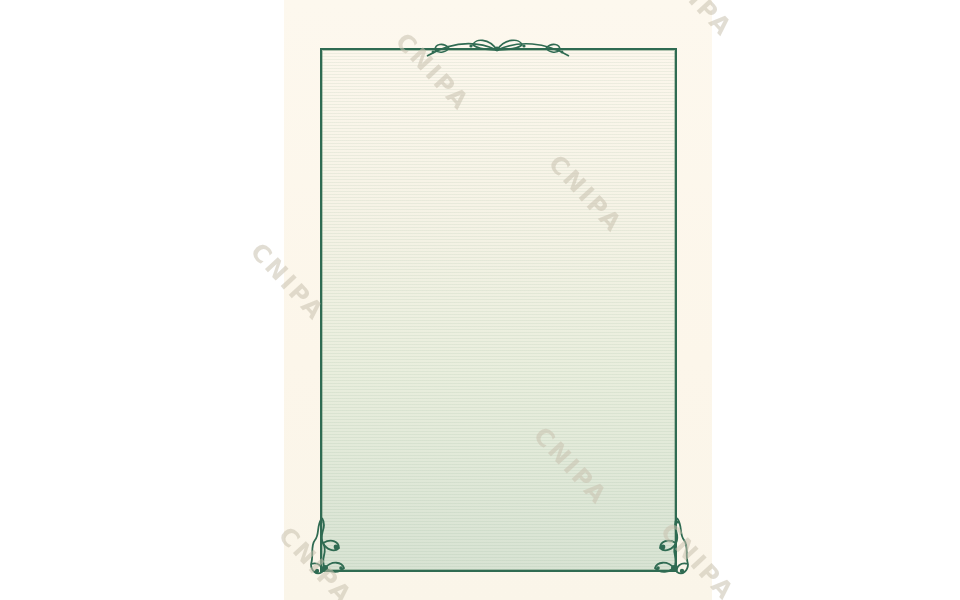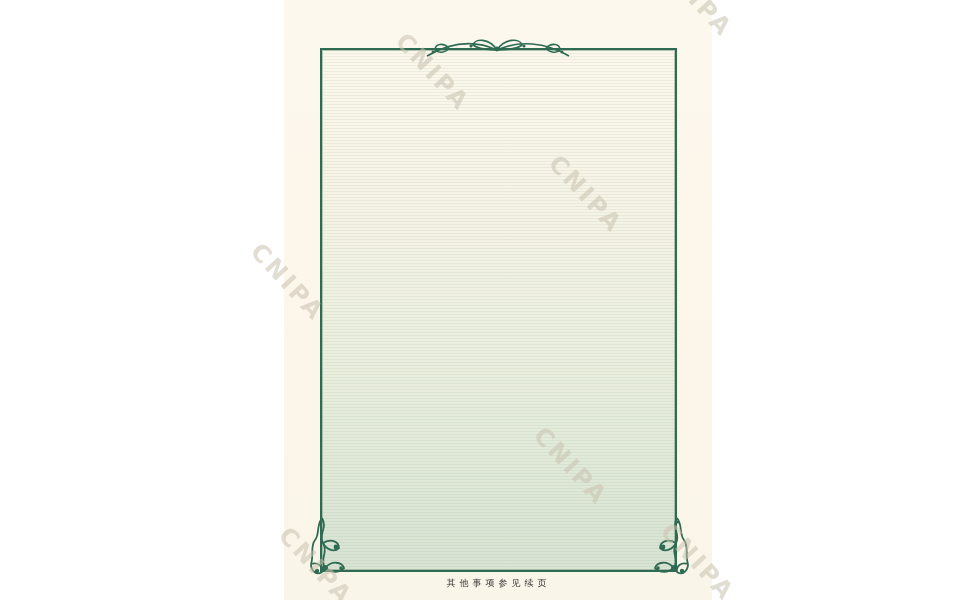--- a/index.html
+++ b/index.html
@@ -192,21 +192,20 @@
         <path d="M111,13 C121,15 128,22 126,32 C124,41 117,45 110,42"></path>
         <path d="M101,26 L112,37"></path>
         <path d="M117,24 L106,39"></path>
       </g>
     </svg>
 
     <div class="txt issue-date">2021 年 10 月 19 日</div>
 
     <div class="txt page-info">第 1 页 (共 2 页)</div>
 
-    <div class="txt footer-note">其他事项参见续页</div>
 
     <div class="frame"></div>
 
     <svg class="ornament-top" viewBox="0 0 150 32">
       <g fill="none" stroke="#2f6b52" stroke-width="1.6">
         <path d="M4,22 C28,8 52,6 74,16 C96,6 122,8 146,22"></path>
         <path d="M74,16 C66,4 52,4 50,11 C58,17 68,15 74,16"></path>
         <path d="M74,16 C82,4 97,4 99,11 C91,17 80,15 74,16"></path>
         <path d="M26,14 C20,8 12,10 12,16 C16,20 24,18 26,14"></path>
         <path d="M123,14 C129,8 137,10 137,16 C133,20 125,18 123,14"></path>

